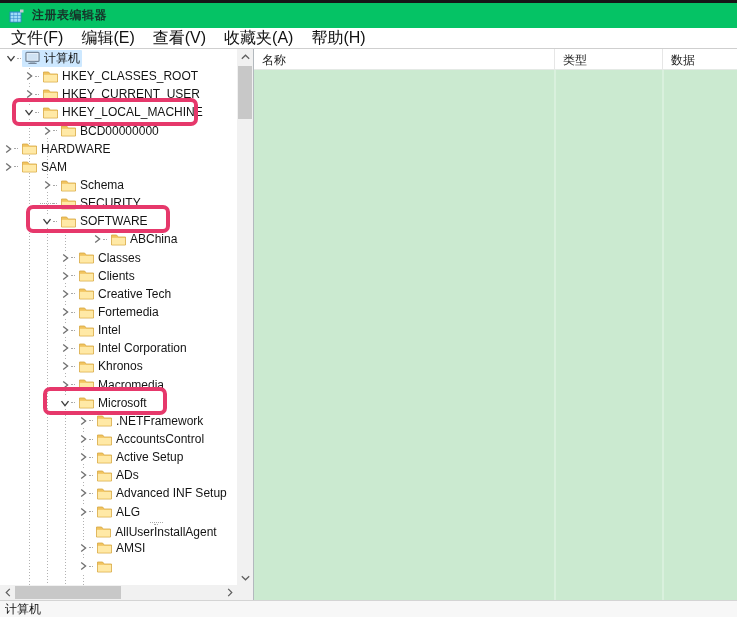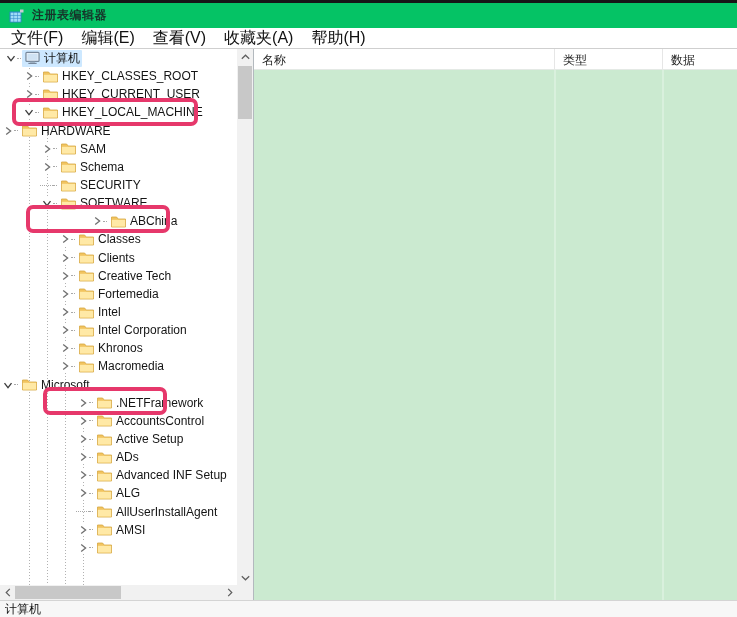--- a/index.html
+++ b/index.html
@@ -175,38 +175,55 @@
             <span class="selwrap">
               <span class="ticon">
                 <svg width="15" height="13" viewBox="0 0 15 13">
                   <path d="M0.5 2 L5.6 2 L7.2 4 L14.5 4 L14.5 12 L0.5 12 Z" fill="#f2c45f" stroke="#d5a743" stroke-width="0.8"></path>
                   <path d="M0.9 4.8 L14.1 4.8 L14.1 11.6 L0.9 11.6 Z" fill="#ffe9a6"></path>
                 </svg>
               </span>
               <span class="tlabel">HKEY_LOCAL_MACHINE</span>
             </span>
           </div>
+          <div class="trow" style="padding-left: 39px;">
+            <span class="exp">
+              <svg width="10" height="10" viewBox="0 0 10 10">
+                <polyline points="3.2,1.5 7.6,5 3.2,8.5" fill="none" stroke="#6f6f6f" stroke-width="1.3"></polyline>
+              </svg>
+            </span>
+            <span class="stub"></span>
+            <span class="selwrap">
+              <span class="ticon">
+                <svg width="15" height="13" viewBox="0 0 15 13">
+                  <path d="M0.5 2 L5.6 2 L7.2 4 L14.5 4 L14.5 12 L0.5 12 Z" fill="#f2c45f" stroke="#d5a743" stroke-width="0.8"></path>
+                  <path d="M0.9 4.8 L14.1 4.8 L14.1 11.6 L0.9 11.6 Z" fill="#ffe9a6"></path>
+                </svg>
+              </span>
+              <span class="tlabel">BCD00000000</span>
+            </span>
+          </div>
           <div class="trow" style="">
             <span class="exp">
               <svg width="10" height="10" viewBox="0 0 10 10">
                 <polyline points="3.2,1.5 7.6,5 3.2,8.5" fill="none" stroke="#6f6f6f" stroke-width="1.3"></polyline>
               </svg>
             </span>
             <span class="stub"></span>
             <span class="selwrap">
               <span class="ticon">
                 <svg width="15" height="13" viewBox="0 0 15 13">
                   <path d="M0.5 2 L5.6 2 L7.2 4 L14.5 4 L14.5 12 L0.5 12 Z" fill="#f2c45f" stroke="#d5a743" stroke-width="0.8"></path>
                   <path d="M0.9 4.8 L14.1 4.8 L14.1 11.6 L0.9 11.6 Z" fill="#ffe9a6"></path>
                 </svg>
               </span>
               <span class="tlabel">HARDWARE</span>
             </span>
           </div>
-          <div class="trow" style="padding-left: 39px;">
+          <div class="trow" style="">
             <span class="exp">
               <svg width="10" height="10" viewBox="0 0 10 10">
                 <polyline points="3.2,1.5 7.6,5 3.2,8.5" fill="none" stroke="#6f6f6f" stroke-width="1.3"></polyline>
               </svg>
             </span>
             <span class="stub"></span>
             <span class="selwrap">
               <span class="ticon">
                 <svg width="15" height="13" viewBox="0 0 15 13">
                   <path d="M0.5 2 L5.6 2 L7.2 4 L14.5 4 L14.5 12 L0.5 12 Z" fill="#f2c45f" stroke="#d5a743" stroke-width="0.8"></path>
@@ -411,21 +428,21 @@
             <span class="selwrap">
               <span class="ticon">
                 <svg width="15" height="13" viewBox="0 0 15 13">
                   <path d="M0.5 2 L5.6 2 L7.2 4 L14.5 4 L14.5 12 L0.5 12 Z" fill="#f2c45f" stroke="#d5a743" stroke-width="0.8"></path>
                   <path d="M0.9 4.8 L14.1 4.8 L14.1 11.6 L0.9 11.6 Z" fill="#ffe9a6"></path>
                 </svg>
               </span>
               <span class="tlabel">Macromedia</span>
             </span>
           </div>
-          <div class="trow" style="">
+          <div class="trow" style="padding-left: 57px;">
             <span class="exp">
               <svg width="10" height="10" viewBox="0 0 10 10">
                 <polyline points="1.5,3.2 5,7.6 8.5,3.2" fill="none" stroke="#3c3c3c" stroke-width="1.3"></polyline>
               </svg>
             </span>
             <span class="stub"></span>
             <span class="selwrap">
               <span class="ticon">
                 <svg width="15" height="13" viewBox="0 0 15 13">
                   <path d="M0.5 2 L5.6 2 L7.2 4 L14.5 4 L14.5 12 L0.5 12 Z" fill="#f2c45f" stroke="#d5a743" stroke-width="0.8"></path>
@@ -530,21 +547,21 @@
             <span class="selwrap">
               <span class="ticon">
                 <svg width="15" height="13" viewBox="0 0 15 13">
                   <path d="M0.5 2 L5.6 2 L7.2 4 L14.5 4 L14.5 12 L0.5 12 Z" fill="#f2c45f" stroke="#d5a743" stroke-width="0.8"></path>
                   <path d="M0.9 4.8 L14.1 4.8 L14.1 11.6 L0.9 11.6 Z" fill="#ffe9a6"></path>
                 </svg>
               </span>
               <span class="tlabel">ALG</span>
             </span>
           </div>
-          <div class="trow" style="padding-left: 75px;">
+          <div class="trow" style="padding-left: 75px; flex-direction: column;">
             <span class="exp none">
               <span class="hstub"></span>
             </span>
             <span class="stub"></span>
             <span class="selwrap">
               <span class="ticon">
                 <svg width="15" height="13" viewBox="0 0 15 13">
                   <path d="M0.5 2 L5.6 2 L7.2 4 L14.5 4 L14.5 12 L0.5 12 Z" fill="#f2c45f" stroke="#d5a743" stroke-width="0.8"></path>
                   <path d="M0.9 4.8 L14.1 4.8 L14.1 11.6 L0.9 11.6 Z" fill="#ffe9a6"></path>
                 </svg>

